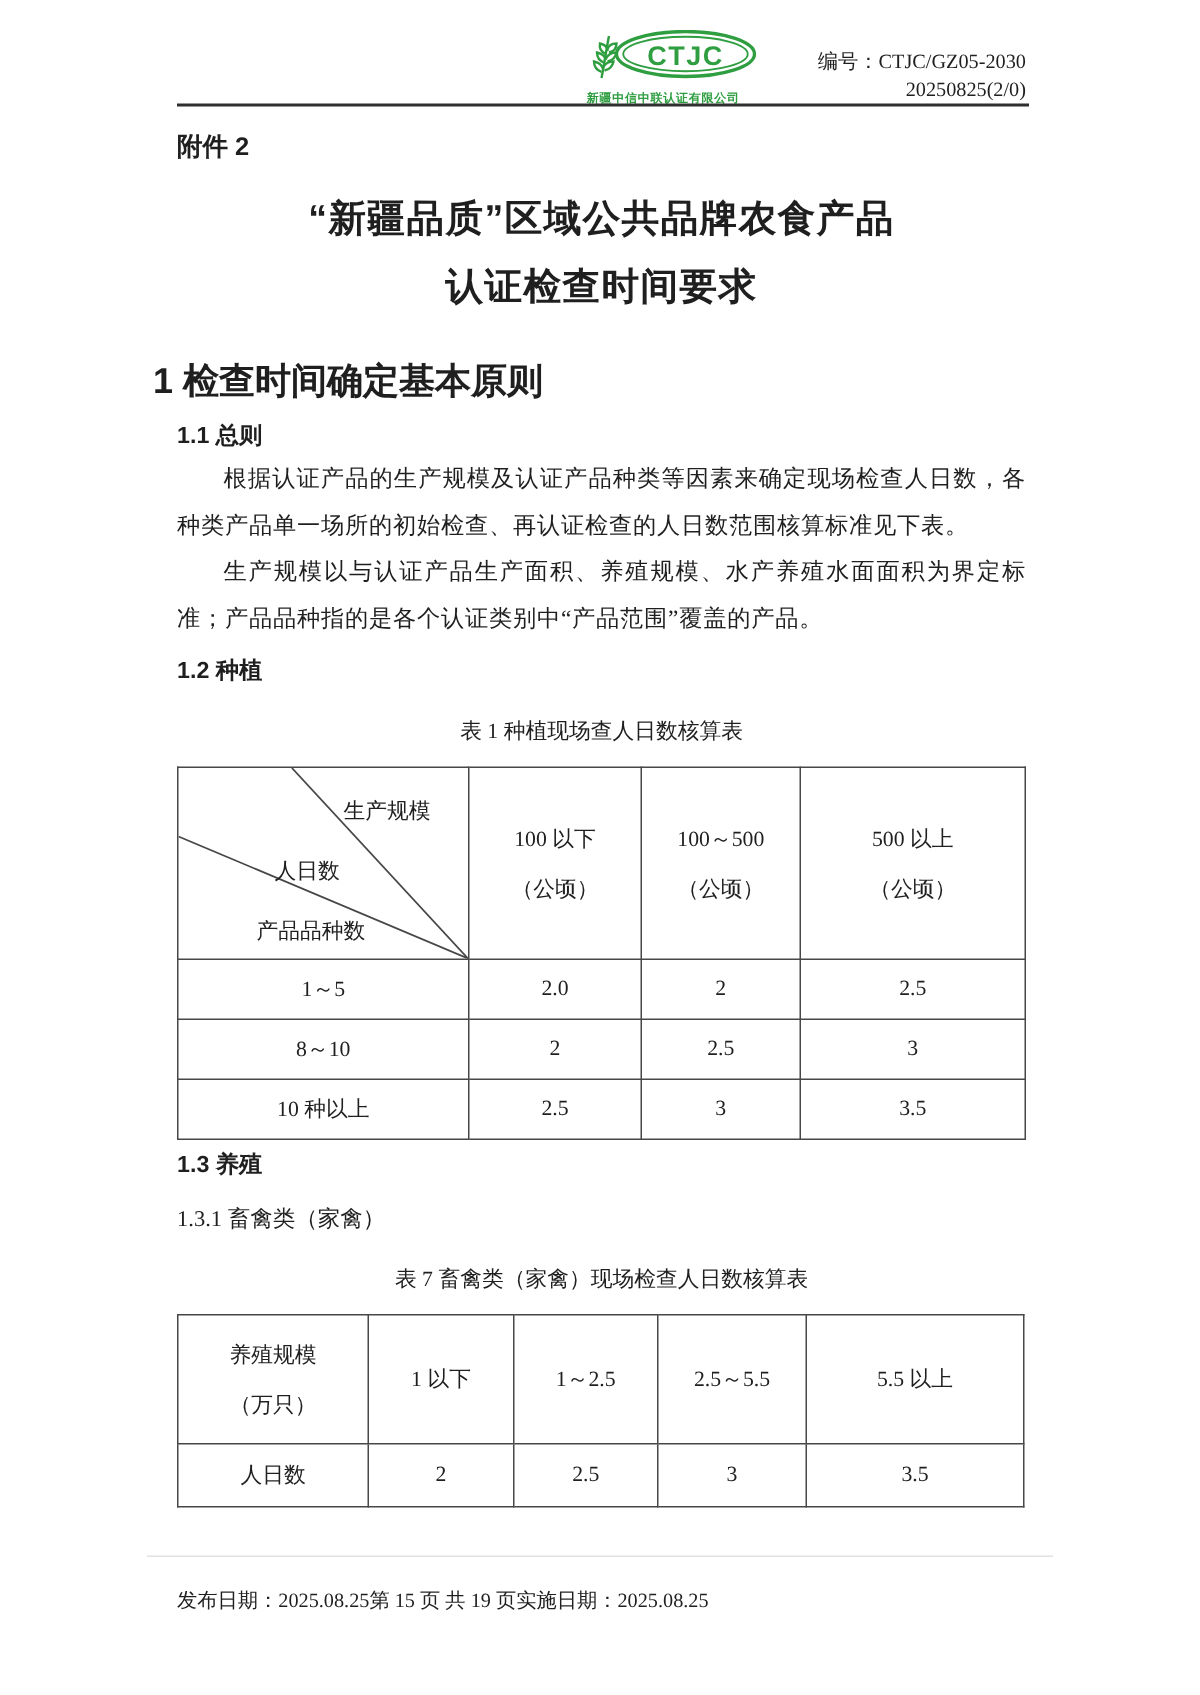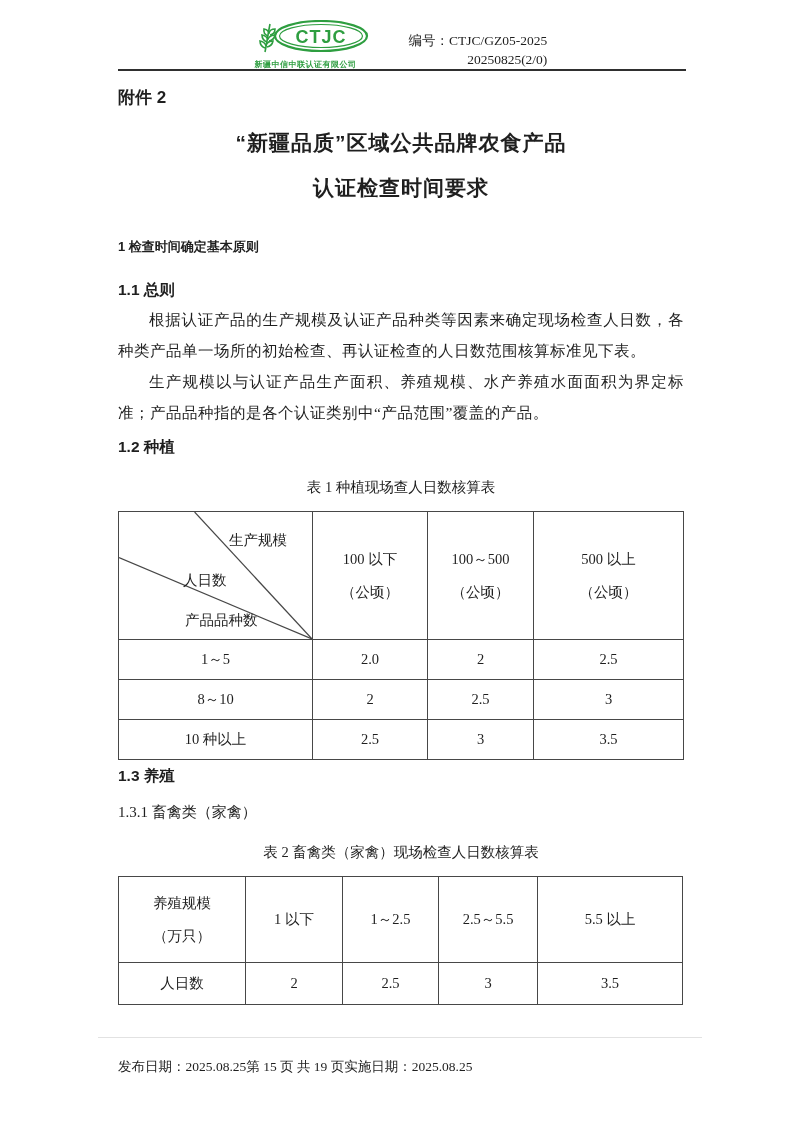--- a/index.html
+++ b/index.html
@@ -7,49 +7,49 @@
     width:800px; height:1130px;
     background:#ffffff;
     font-family:"Liberation Serif", serif;
     color:#1f1f1f;
     position:relative;
     overflow:hidden;
   }
   .abs { position:absolute; }
 
   
-  .hdr { top:20px; left:118px; width:566px; height:48px; display:flex; justify-content:center;gap:36px; }
+  .hdr { top:20px; left:118px; width:566px; height:48px; display:flex; justify-content:flex-end;gap:36px; }
   .logo-block { width:118px; }
   .org-name { font-size:8px; color:#2e9e40; letter-spacing:0.5px; white-space:nowrap; margin-top:1px; font-family:"Liberation Sans", sans-serif; font-weight:bold; }
   .doc-meta { text-align:right; font-size:13.5px; line-height:19px; padding-top:11px; }
   .hdr-rule { top:69px; left:118px; width:568px; height:2px; background:#2f2f2f; }
 
   
   .attachment { top:86px; left:118px; font-family:"Liberation Sans", sans-serif; font-weight:bold; font-size:17px; }
-  .doc-title { left:118px; width:566px; text-align:center; font-family:"Liberation Sans", sans-serif; font-weight:bold; font-size:21px; letter-spacing:1px; }
+  .doc-title { left:118px; width:566px; text-align:center; font-family:"Liberation Sans", sans-serif; font-weight:bold; font-size:25px; letter-spacing:1px; }
   .t-line1 { top:129px; }
   .t-line2 { top:174px; }
-  .h2 { font-family:"Liberation Sans", sans-serif; font-weight:bold; font-size:13px; left:118px; }
+  .h2 { font-family:"Liberation Sans", sans-serif; font-weight:bold; font-size:24px; left:102px; }
   .h3 { font-family:"Liberation Sans", sans-serif; font-weight:bold; font-size:15.5px; left:118px; }
   .para { left:118px; width:566px; font-size:15.5px; line-height:31px; text-align:justify; text-indent:2em; letter-spacing:0.5px; }
   .sub-h { left:118px; font-size:15px;font-family:Liberation Serif, serif; }
   .caption { left:118px; width:566px; text-align:center; font-size:14.5px; }
 
   
   table { border-collapse:collapse; table-layout:fixed; }
   td { border:1px solid #474747; text-align:center; vertical-align:middle; font-size:14.5px; padding:0; }
   .t1 { top:511px; left:118px; width:565px; }
   .t2 { top:876px; left:118px; width:564px; }
   .hdr-cell .l2 { margin-top:14px; }
   .corner { position:relative; }
   .corner svg { position:absolute; left:0; top:0; width:100%; height:100%; }
   .corner .lbl { position:absolute; font-size:14.5px; white-space:nowrap; }
   .lbl-a { left:110px; top:19px; }
   .lbl-b { left:64px; top:59px; }
-  .lbl-c { left:66px; top:99px; }
+  .lbl-c { left:52px; top:99px; }
 
   
   .ftr-rule { top:1037px; left:98px; width:604px; height:1px; background:#e2e2e2; }
   .ftr { top:1058px; left:118px; width:566px; display:flex; justify-content:flex-start; font-size:13.5px; }
 </style>
 </head>
 <body>
 
 <div class="abs hdr">
   <div class="logo-block">
@@ -65,21 +65,21 @@
         <path d="M15,15 q 5,-1 5,-6 q -5,0 -6,4"></path>
       </g>
 
       <ellipse cx="66" cy="16" rx="46" ry="15" fill="none" stroke="#2e9e40" stroke-width="2.2"></ellipse>
       <ellipse cx="66" cy="16" rx="41.5" ry="11.5" fill="none" stroke="#2e9e40" stroke-width="1.2"></ellipse>
       <text x="66" y="23" text-anchor="middle" font-family="Liberation Sans, sans-serif" font-size="18" font-weight="bold" fill="#2e9e40" letter-spacing="1">CTJC</text>
     </svg>
     <div class="org-name">新疆中信中联认证有限公司</div>
   </div>
   <div class="doc-meta">
-    <div><span>编号：</span><span>CTJC/GZ05-2025</span></div>
+    <div><span>编号：</span><span>CTJC/GZ05-2030</span></div>
     <div>20250825(2/0)</div>
   </div>
 </div>
 <div class="abs hdr-rule"></div>
 
 <div class="abs attachment">附件 2</div>
 <div class="abs doc-title t-line1">“新疆品质”区域公共品牌农食产品</div>
 <div class="abs doc-title t-line2">认证检查时间要求</div>
 
 <div class="abs h2" style="top:238px">1 检查时间确定基本原则</div>
@@ -136,21 +136,21 @@
     <td>10 种以上</td>
     <td>2.5</td>
     <td>3</td>
     <td>3.5</td>
   </tr>
 </tbody>
   </table>
 
 <div class="abs h3" style="top:766px">1.3 养殖</div>
 <div class="abs sub-h" style="top:803px">1.3.1 畜禽类（家禽）</div>
-<div class="abs caption" style="top:843px">表 2 畜禽类（家禽）现场检查人日数核算表</div>
+<div class="abs caption" style="top:843px">表 7 畜禽类（家禽）现场检查人日数核算表</div>
 
 <table class="abs t2">
   <colgroup>
       <col style="width:127px">
       <col style="width:97px">
       <col style="width:96px">
       <col style="width:99px">
       <col style="width:145px">
     </colgroup>
   <tbody>

